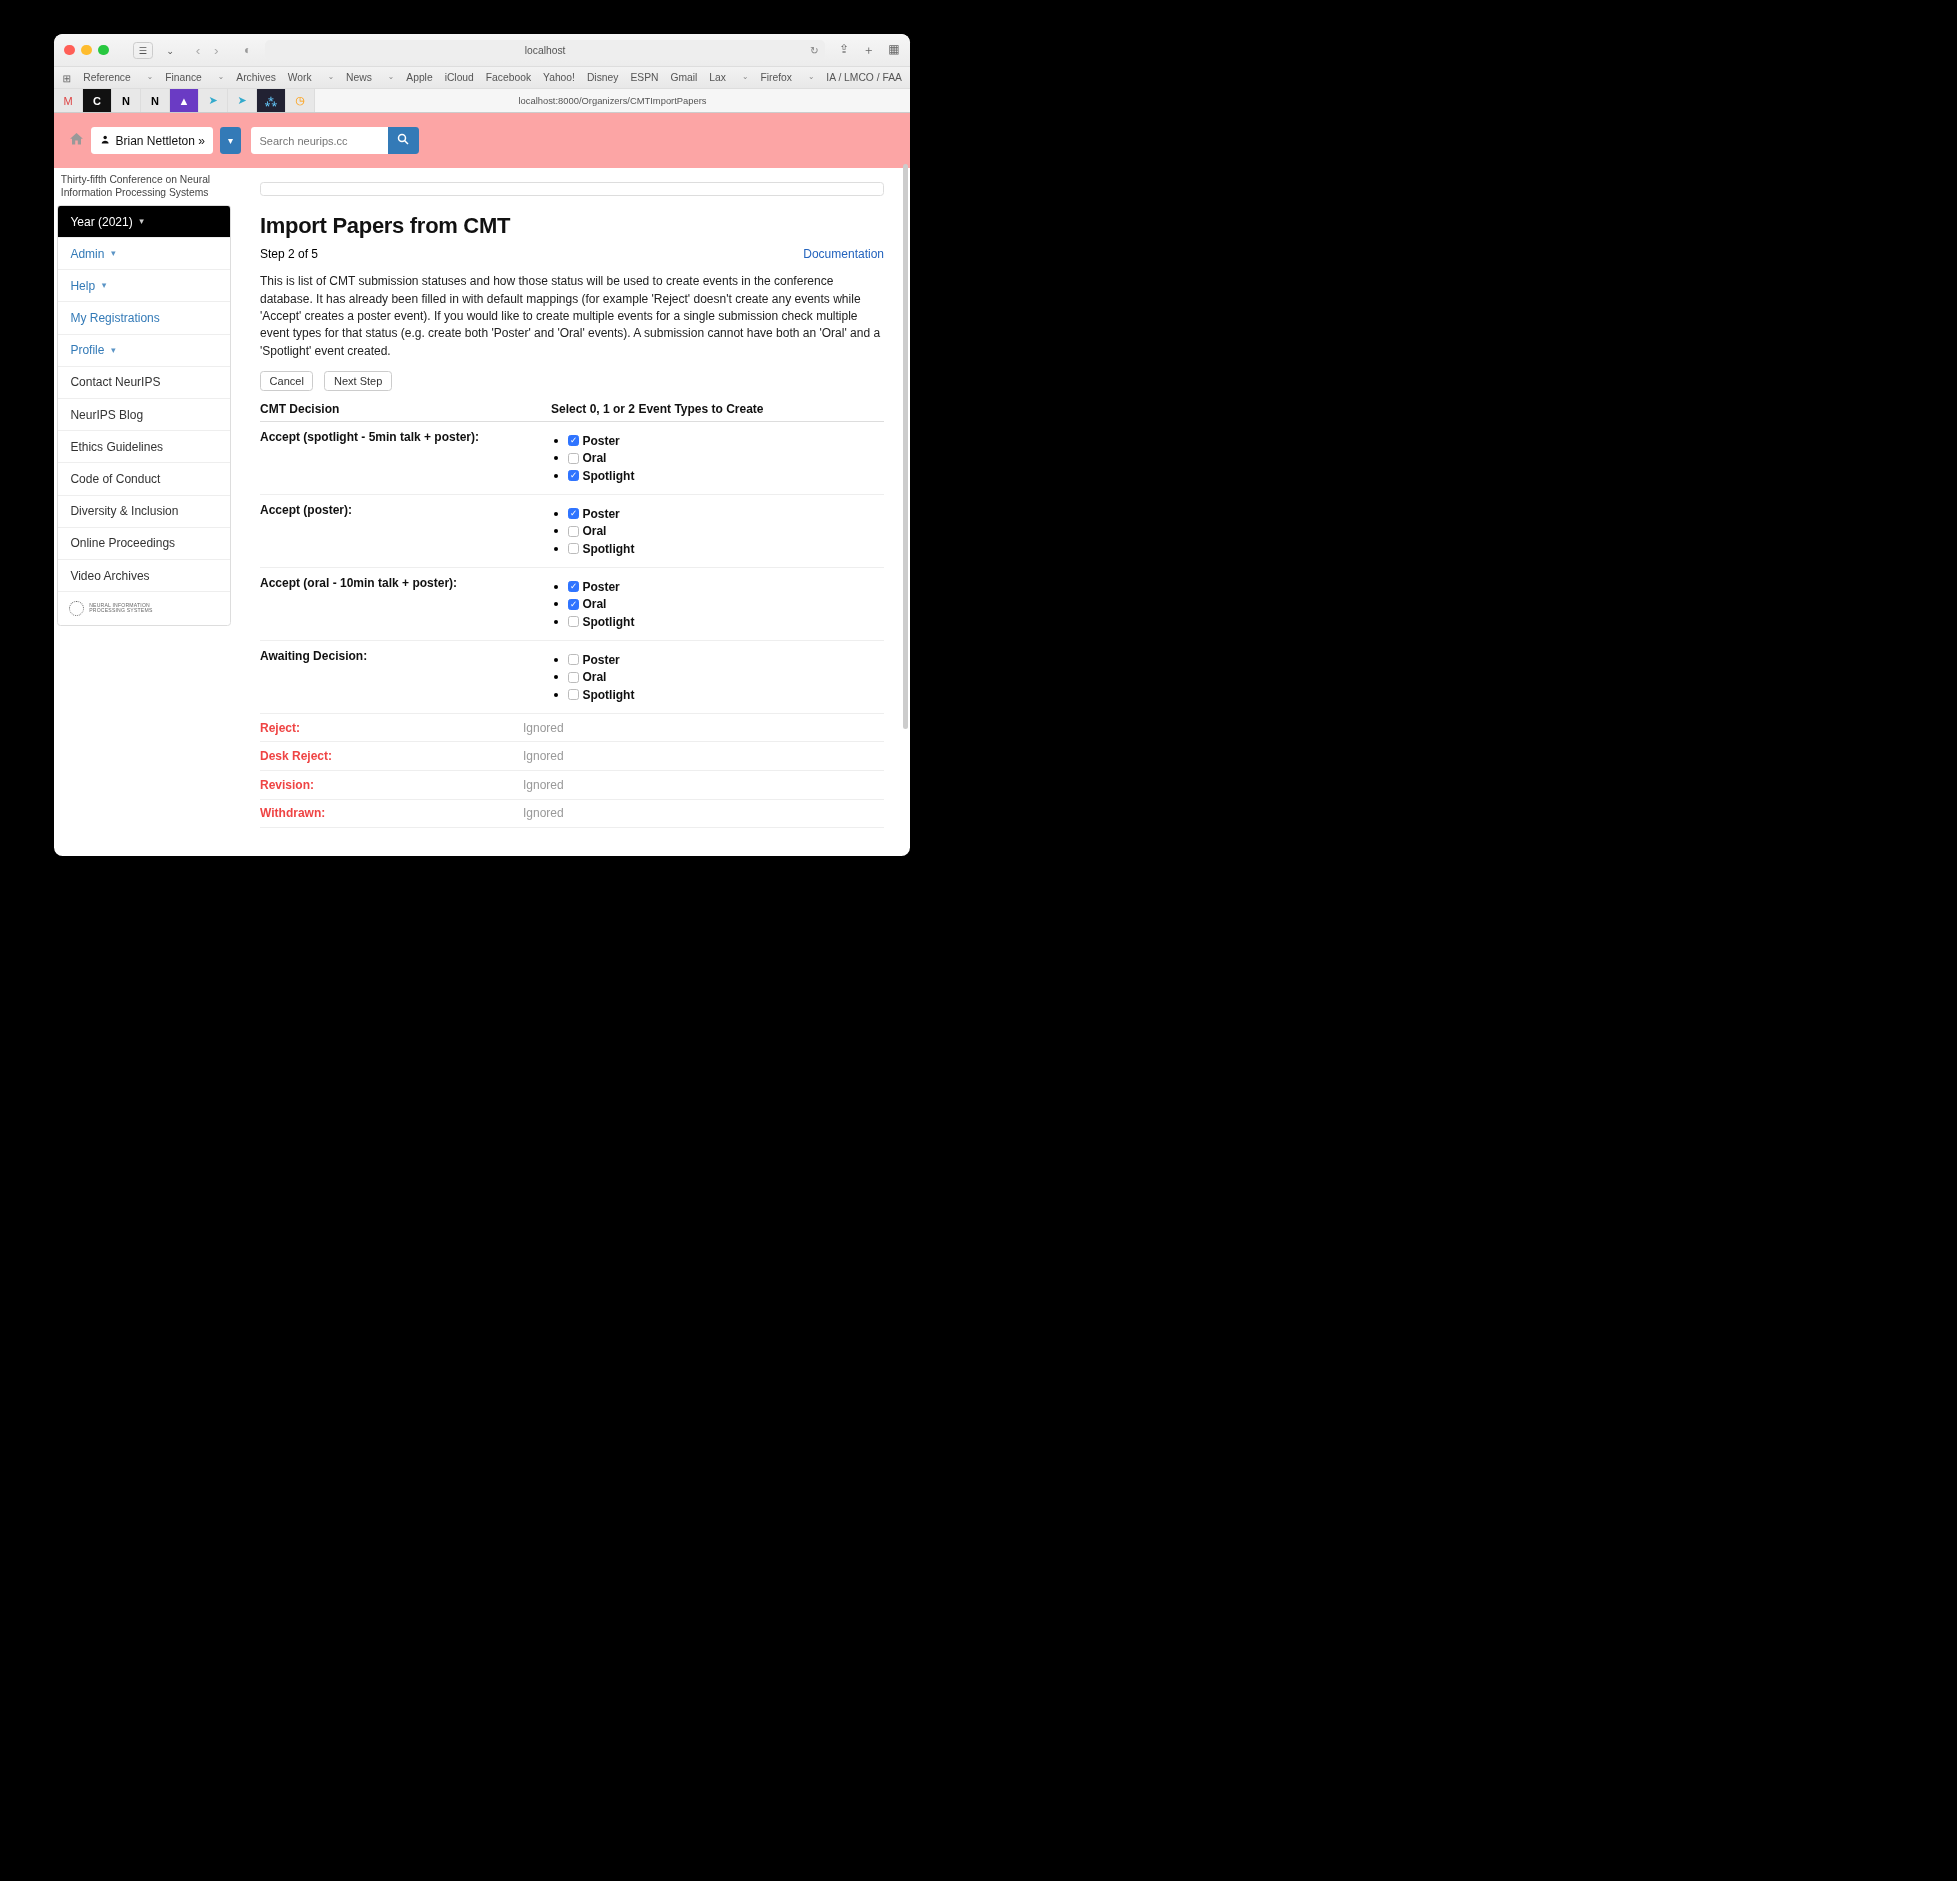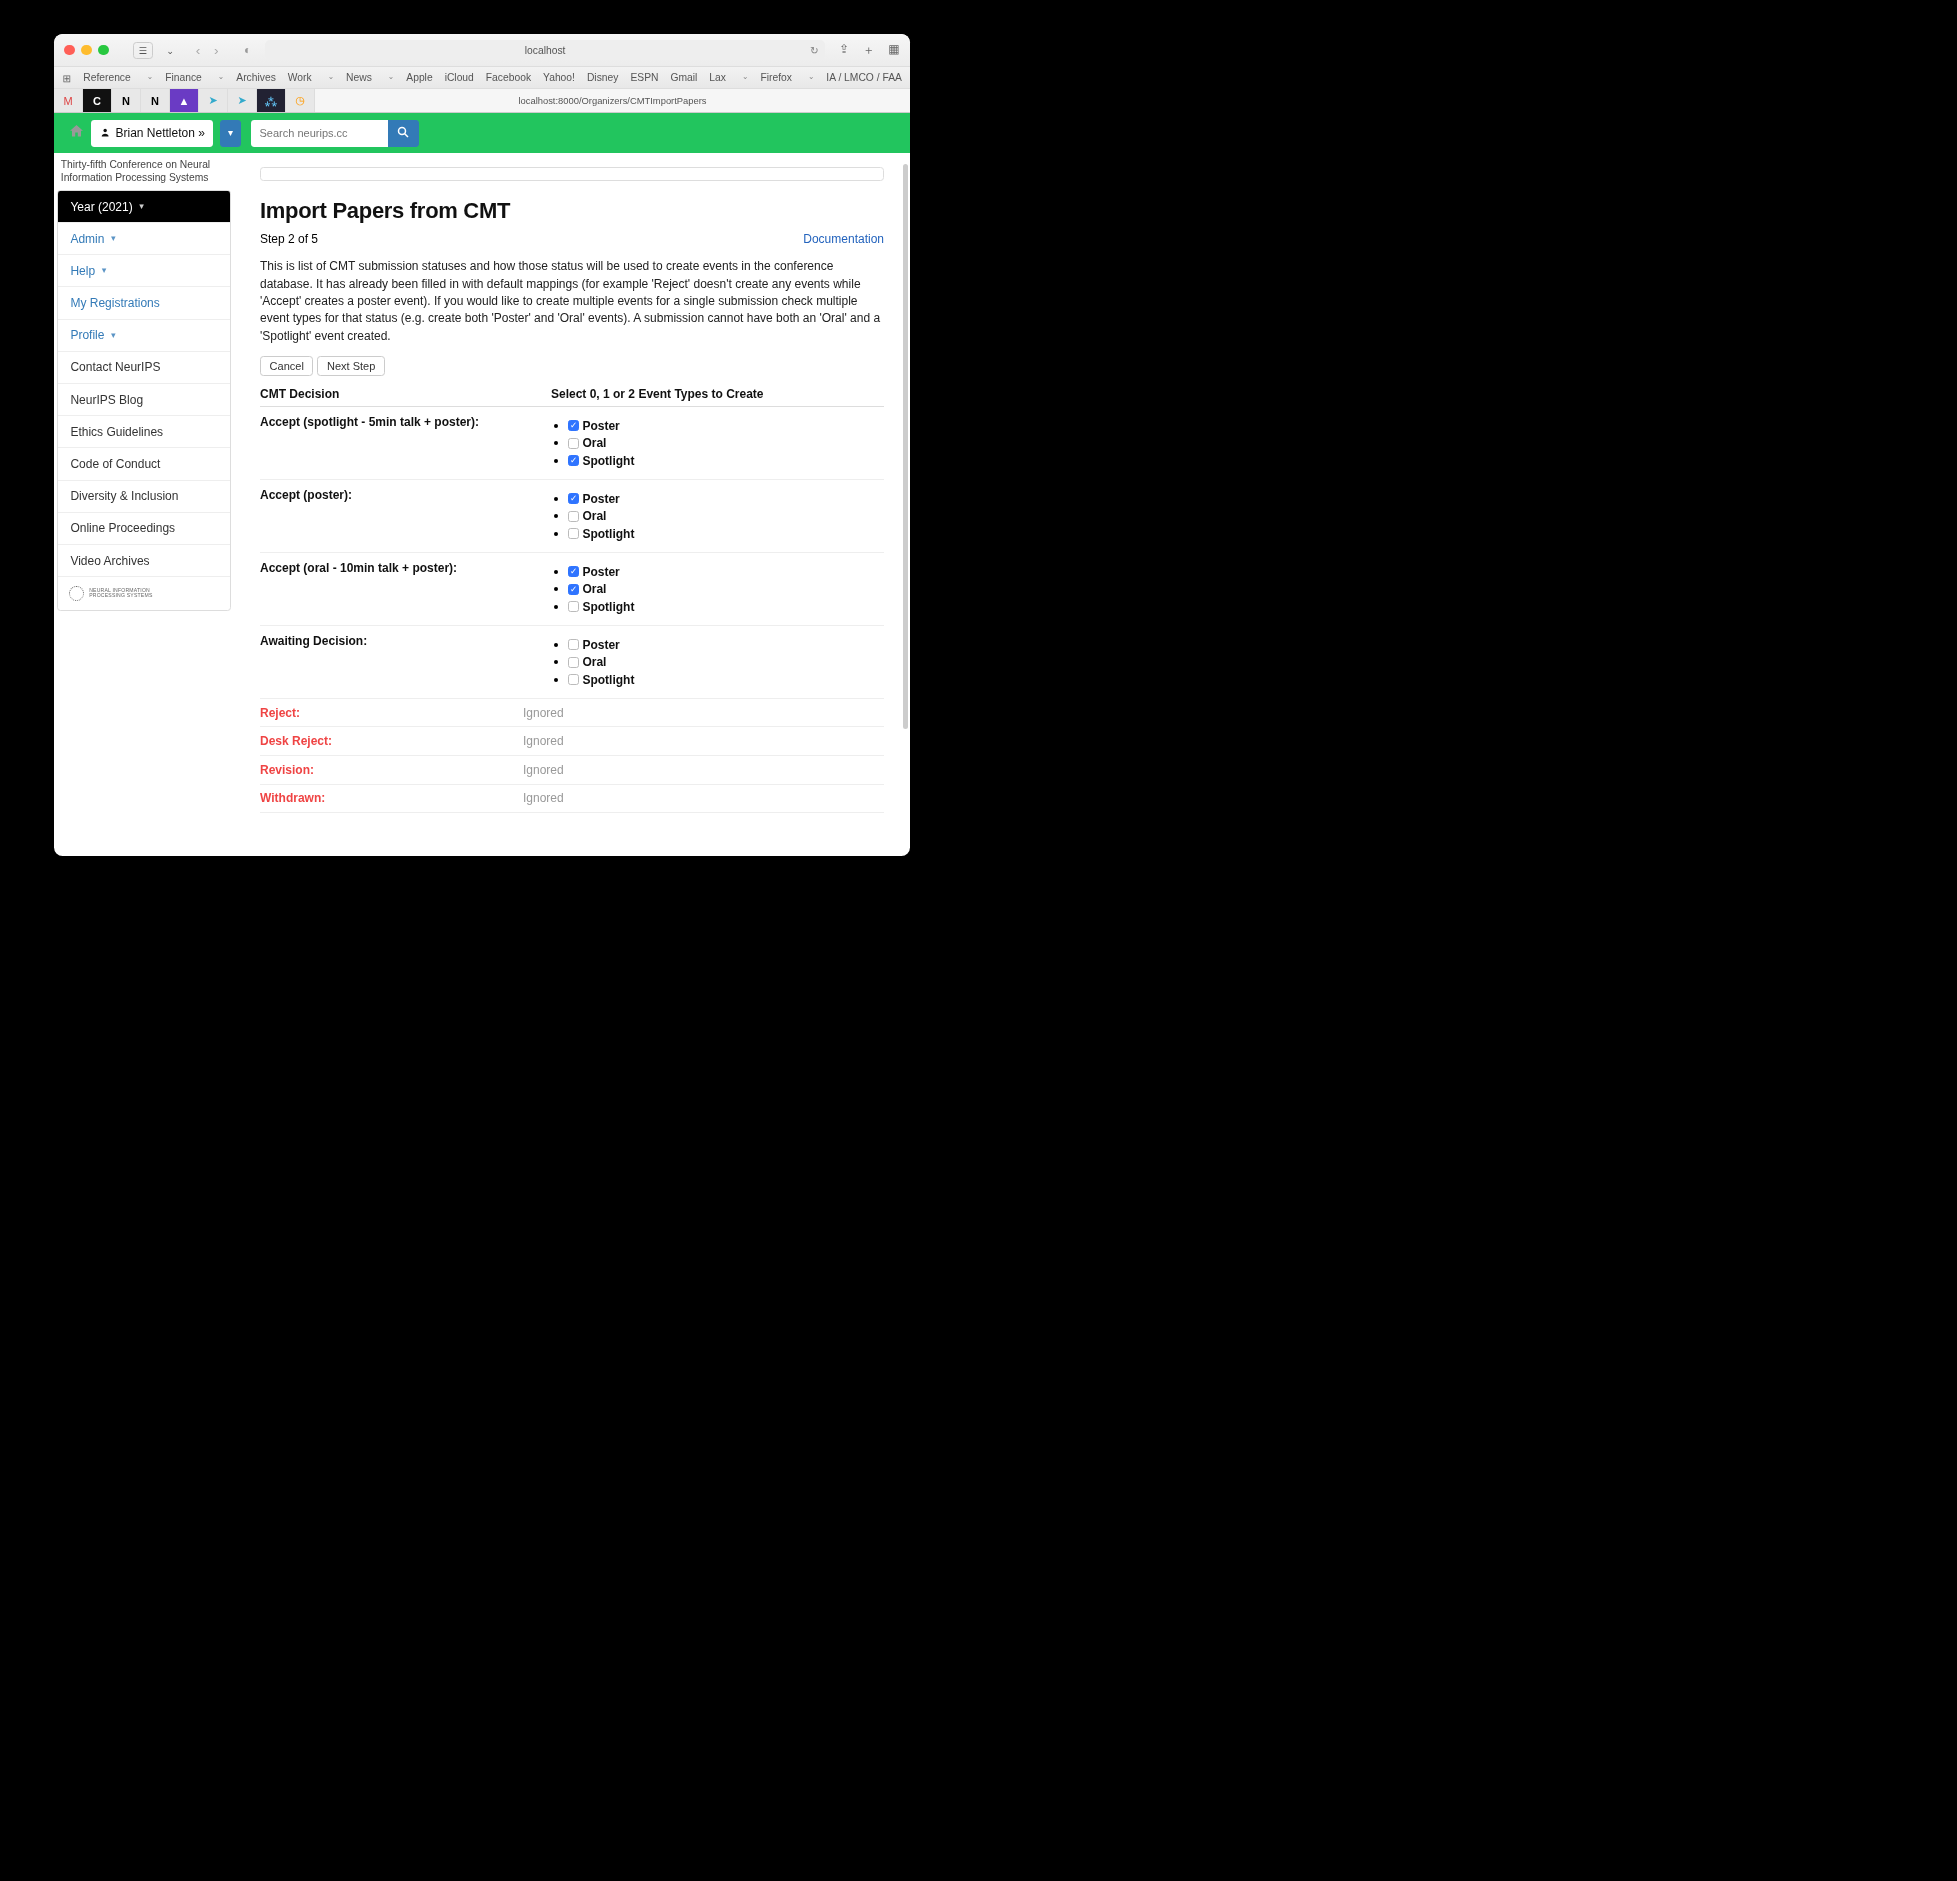--- a/index.html
+++ b/index.html
@@ -73,21 +73,21 @@
 .content { height: calc(100% - 33px - 22px - 24px); overflow:auto; position:relative; }
 .scrollbar-track {
   position:absolute; right:1.7px; top:51px; width:5.1px; height:651px;
   background:transparent;
 }
 .scrollbar-thumb {
   width:5.1px; height:565px; background:#ccc; border-radius:2.6px;
 }
 
 .topnav {
-  background:#22c55e; height:40px; display:flex; align-items:center; padding:0 13.7px; gap:6.8px;
+  background:#fca5a5; height:55px; display:flex; align-items:center; padding:0 13.7px; gap:6.8px;
 }
 .home-btn { color:#aaa; font-size:15.4px; }
 .user-pill {
   background:#fff; color:#111; border-radius:3.4px; height:27px; display:flex; align-items:center;
   padding:0 8.6px; font-size:12px; gap:5.1px;
 }
 .user-pill .usericon { font-size:10.3px; }
 .user-dd {
   background:#337ab7; color:#fff; width:20.5px; height:27px; border-radius:3.4px;
   display:flex; align-items:center; justify-content:center; font-size:8.6px;
@@ -118,21 +118,21 @@
 .logo-wrap { display:flex; align-items:center; gap:5.1px; }
 .logo-circle { width:15.4px; height:15.4px; border:1.7px dotted #666; border-radius:50%; }
 .logo-text { font-size:5.1px; line-height:1.1; color:#666; letter-spacing:0.2px; }
 
 .main { flex:1; padding:14px 26px 34px 26px; }
 .placeholder-box { height:13.7px; border:0.9px solid #ddd; border-radius:3.4px; margin-bottom:17px; }
 h1.page-title { font-size:22px; font-weight:700; color:#111; margin:17px 0 8.6px; letter-spacing:-0.3px; }
 .step-row { display:flex; justify-content:space-between; font-size:12px; margin-bottom:12px; }
 .step-row .doc { color:#2363bd; }
 .intro { font-size:12px; color:#222; line-height:1.45; margin-bottom:10.3px; }
-.btn-row { display:flex; gap:4px; margin-bottom:5.1px; }
+.btn-row { display:flex; gap:11px; margin-bottom:5.1px; }
 .btn {
   border:0.9px solid #ccc; background:#fff; padding:3.4px 8.6px; border-radius:3.4px;
   font-size:11px; color:#333;
 }
 .hdr-row {
   display:flex; border-bottom:0.9px solid #ddd; padding:5.1px 0; font-weight:700;
   font-size:12px; color:#111;
 }
 .col-left { width:291px; }
 .col-right { flex:1; }

